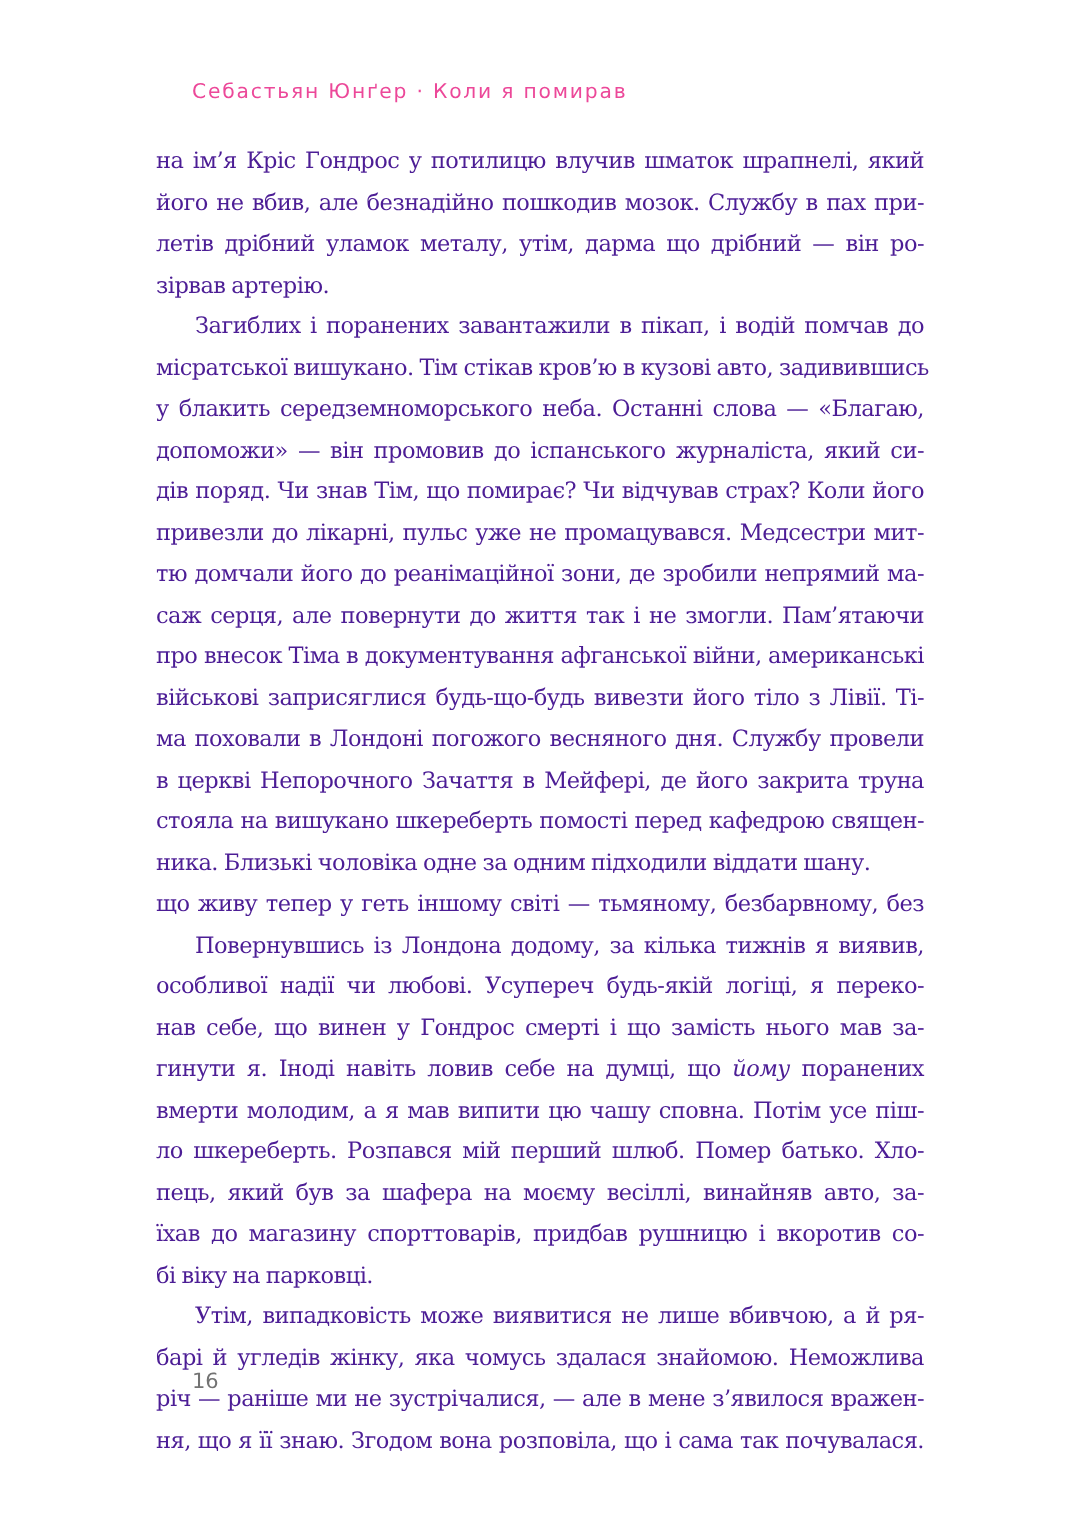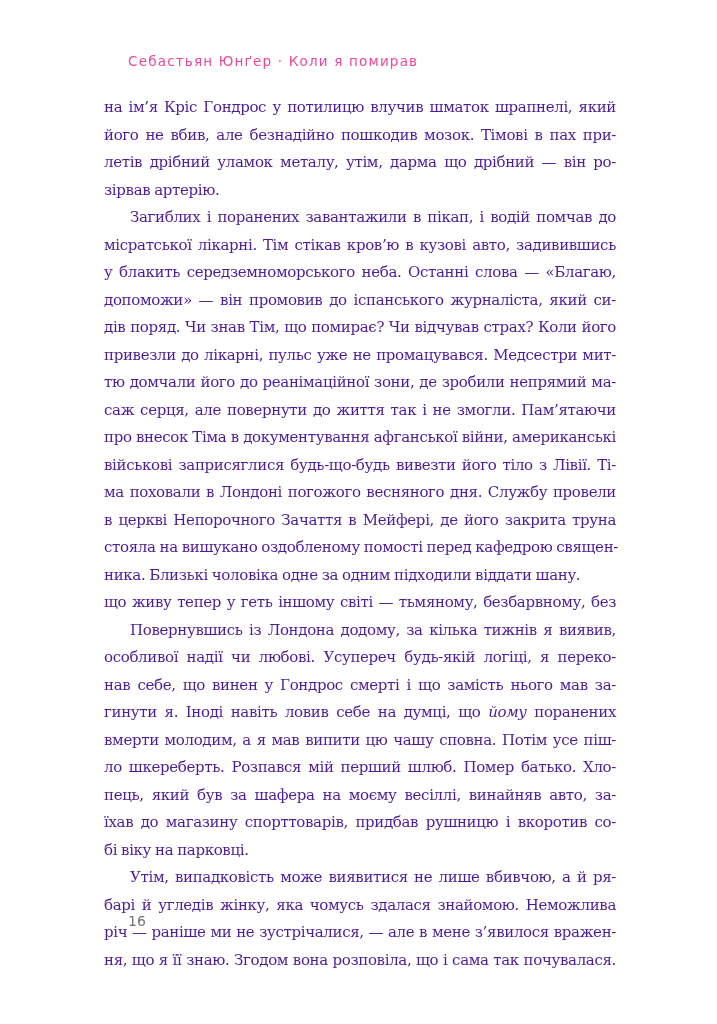--- a/index.html
+++ b/index.html
@@ -63,39 +63,39 @@
 <body>
 
 <div class="running-head">
   <span>Себастьян Юнґер</span><span> · </span><span>Коли я помирав</span>
 </div>
 
 <div class="text-block">
 
   <div>
     <div class="line">на ім’я Кріс Гондрос у потилицю влучив шматок шрапнелі, який</div>
-    <div class="line">його не вбив, але безнадійно пошкодив мозок. Тімові в пах при-</div>
+    <div class="line">його не вбив, але безнадійно пошкодив мозок. Службу в пах при-</div>
     <div class="line">летів дрібний уламок металу, утім, дарма що дрібний — він ро-</div>
     <div class="line last">зірвав артерію.</div>
   </div>
 
   <div>
     <div class="line indent">Загиблих і поранених завантажили в пікап, і водій помчав до</div>
-    <div class="line">місратської лікарні. Тім стікав кров’ю в кузові авто, задивившись</div>
+    <div class="line">місратської вишукано. Тім стікав кров’ю в кузові авто, задивившись</div>
     <div class="line">у блакить середземноморського неба. Останні слова — «Благаю,</div>
     <div class="line">допоможи» — він промовив до іспанського журналіста, який си-</div>
     <div class="line">дів поряд. Чи знав Тім, що помирає? Чи відчував страх? Коли його</div>
     <div class="line">привезли до лікарні, пульс уже не промацувався. Медсестри мит-</div>
     <div class="line">тю домчали його до реанімаційної зони, де зробили непрямий ма-</div>
     <div class="line">саж серця, але повернути до життя так і не змогли. Пам’ятаючи</div>
     <div class="line">про внесок Тіма в документування афганської війни, американські</div>
     <div class="line">військові заприсяглися будь-що-будь вивезти його тіло з Лівії. Ті-</div>
     <div class="line">ма поховали в Лондоні погожого весняного дня. Службу провели</div>
     <div class="line">в церкві Непорочного Зачаття в Мейфері, де його закрита труна</div>
-    <div class="line">стояла на вишукано оздобленому помості перед кафедрою священ-</div>
+    <div class="line">стояла на вишукано шкереберть помості перед кафедрою священ-</div>
     <div class="line last">ника. Близькі чоловіка одне за одним підходили віддати шану.</div>
   </div>
 
   <div>
     <div class="line">що живу тепер у геть іншому світі — тьмяному, безбарвному, без</div>
     <div class="line indent">Повернувшись із Лондона додому, за кілька тижнів я виявив,</div>
     <div class="line">особливої надії чи любові. Усупереч будь-якій логіці, я переко-</div>
     <div class="line">нав себе, що винен у Гондрос смерті і що замість нього мав за-</div>
     <div class="line"><span>гинути я. Іноді навіть ловив себе на думці, що </span><span class="italic">йому</span><span> поранених</span></div>
     <div class="line">вмерти молодим, а я мав випити цю чашу сповна. Потім усе пі­ш-</div>

